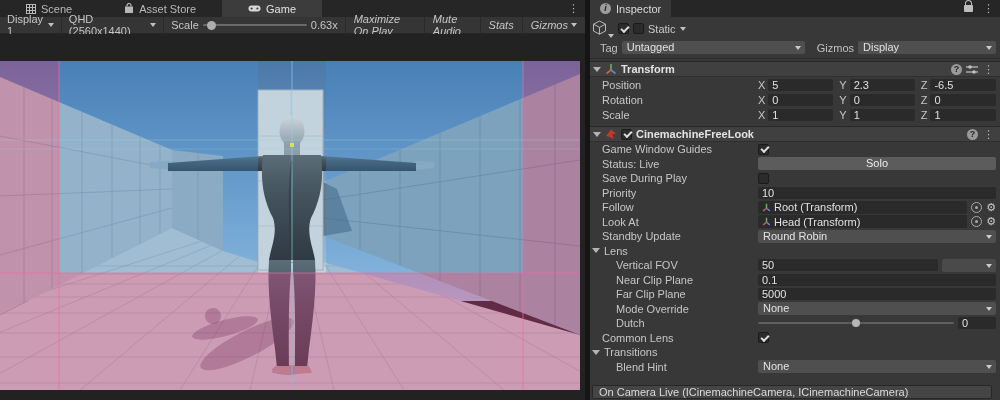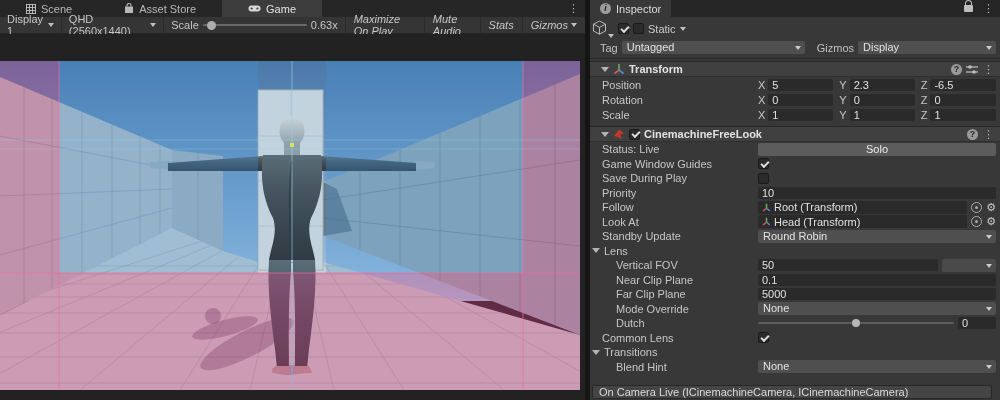--- a/index.html
+++ b/index.html
@@ -52,21 +52,21 @@
   .tl-label { color:#c2c2c2; padding-left:8px; }
   .dd { position:relative; background:#4f4f4f; border-radius:2px; height:13px; line-height:13px;
     padding:0 16px 0 5px; color:#e2e2e2; overflow:hidden; white-space:nowrap; }
   .dd::after { content:""; position:absolute; right:4px; top:5px; width:0; height:0;
     border-left:3.5px solid transparent; border-right:3.5px solid transparent; border-top:4px solid #cccccc; }
   .dd.tagdd { width:183px; }
   .dd.layerdd { flex:1; }
   .sep { height:1px; background:#2b2b2b; margin-top:3px; }
 
   .chead { display:flex; align-items:center; height:16px; background:#404040;
-    border-top:1px solid #282828; border-bottom:1px solid #2f2f2f; padding:0 5px 0 11px; gap:4px; }
+    border-top:1px solid #282828; border-bottom:1px solid #2f2f2f; padding:0 5px 0 3px; gap:4px; }
   .chead .title { font-weight:bold; color:#e2e2e2; flex:1; }
   .fold { width:0; height:0; border-left:4px solid transparent; border-right:4px solid transparent;
     border-top:5px solid #b4b4b4; flex:0 0 auto; }
   .help { width:11px; height:11px; border-radius:50%; background:#9a9a9a; color:#262626;
     font-size:9px; font-weight:bold; text-align:center; line-height:11px; }
 
   .t-row { display:flex; align-items:center; height:15px; padding-left:12px; }
   .t-row .lbl { width:156px; color:#c6c6c6; }
   .t-fields { flex:1; display:flex; gap:6px; margin-right:4px; }
   .axis-grp { flex:1; display:flex; align-items:center; gap:3px; }
@@ -422,29 +422,29 @@
         <svg width="12" height="12" viewBox="0 0 12 12">
           <path d="M1,8 L6,1.5 L11,5.5 L7.2,6.6 L9,11 L3.8,8.8 Z" fill="#c0392b"></path>
         </svg>
         <span class="cb on"></span>
         <span class="title">CinemachineFreeLook</span>
         <span class="help">?</span>
         <span class="kebab" style="padding:0 1px;">⋮</span>
       </div>
 
       <div class="fl-row">
+        <span class="lbl">Game Window Guides</span>
+        <span class="val">
+            <span class="cb on"></span>
+          </span>
+      </div>
+      <div class="fl-row">
         <span class="lbl">Status: Live</span>
         <span class="val">
             <span class="solo">Solo</span>
-          </span>
-      </div>
-      <div class="fl-row">
-        <span class="lbl">Game Window Guides</span>
-        <span class="val">
-            <span class="cb on"></span>
           </span>
       </div>
       <div class="fl-row">
         <span class="lbl">Save During Play</span>
         <span class="val">
             <span class="cb"></span>
           </span>
       </div>
       <div class="fl-row">
         <span class="lbl">Priority</span>

